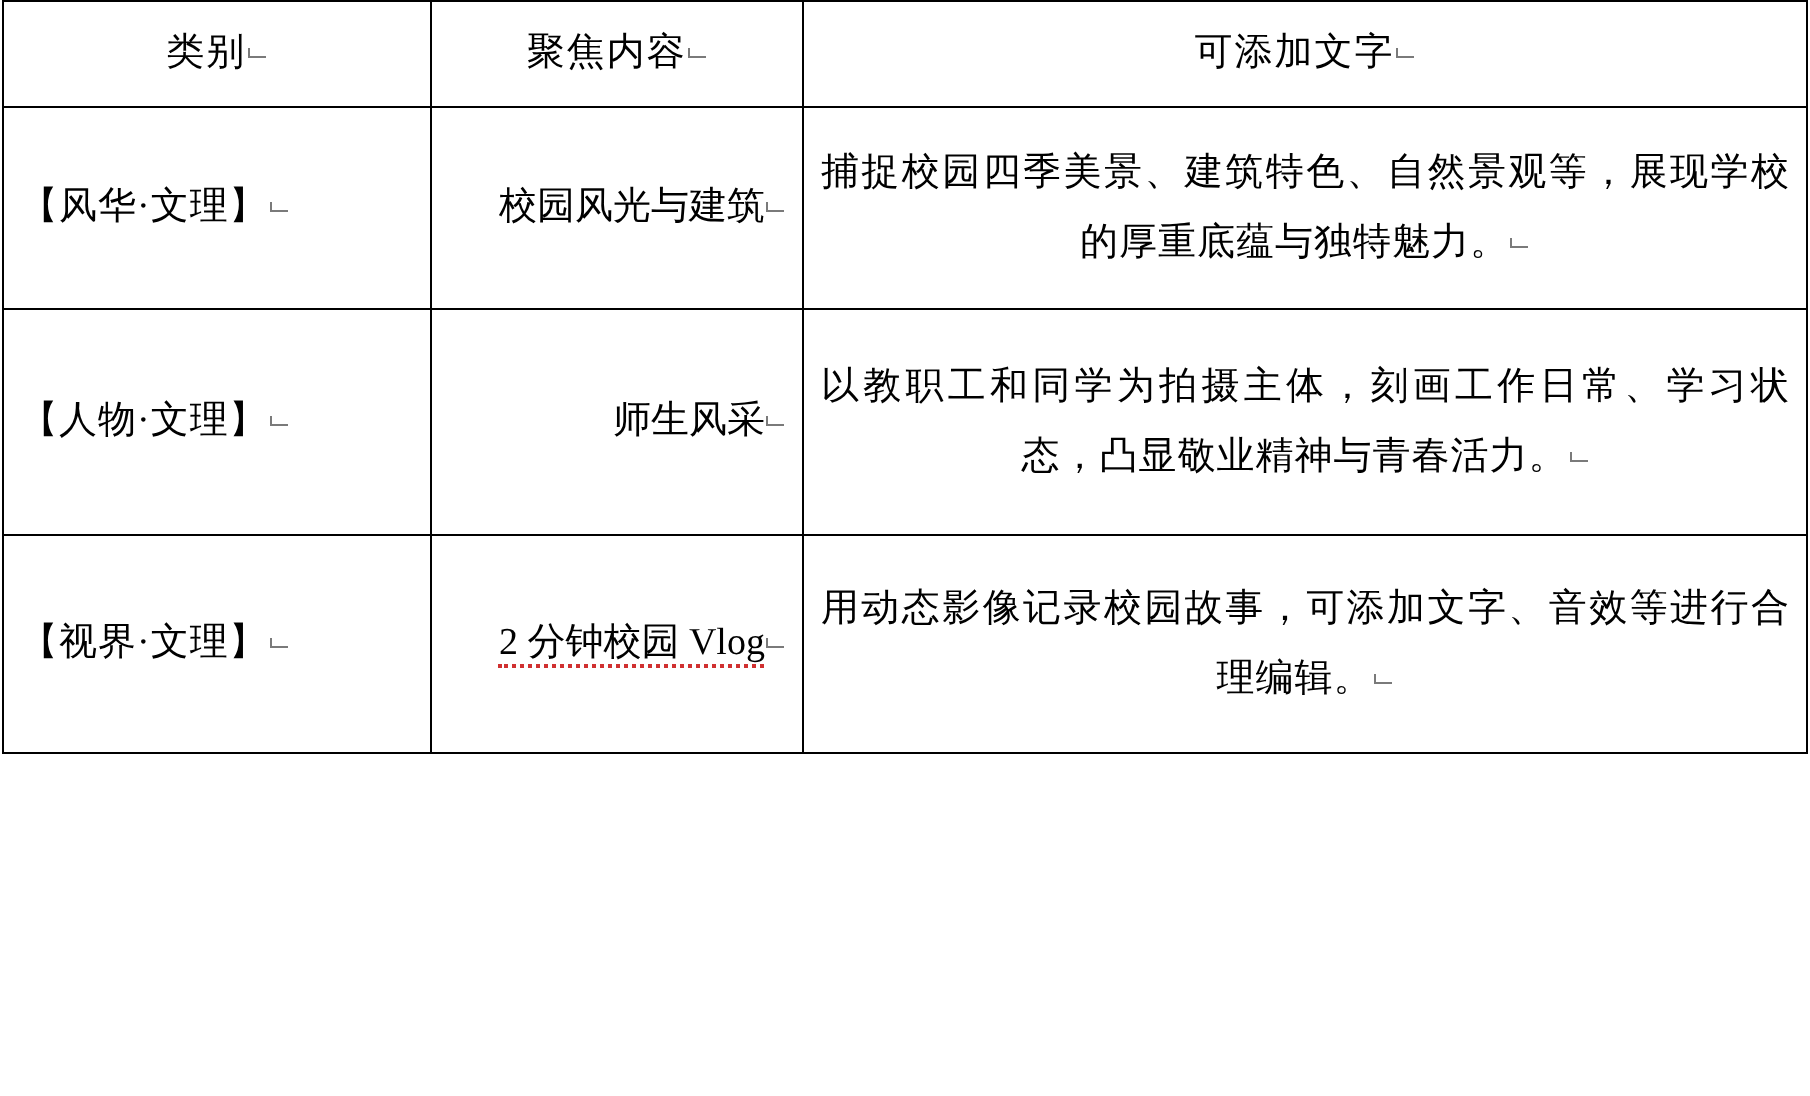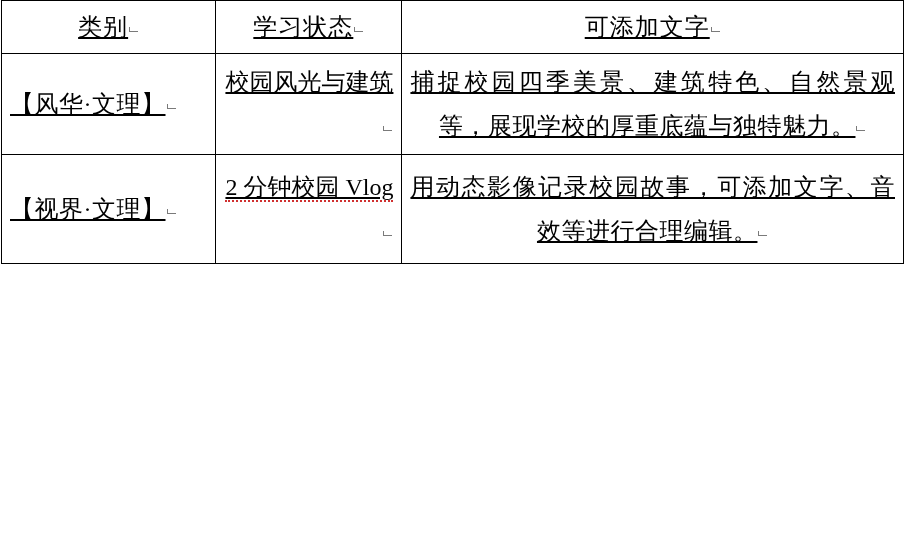--- a/index.html
+++ b/index.html
@@ -19,23 +19,22 @@
     margin: 0 auto;
     border-collapse: collapse;
     table-layout: fixed;
   }
   .doc-table td,
   .doc-table th {
     border: 1px solid #000000;
     padding: 4px 8px;
     vertical-align: middle;
     font-weight: normal;
-    font-size: 24px;
+    font-size: 19px;
     line-height: 1.85;
-    text-decoration: underline;
   }
   .col-cat   { width: 214px; }
   .col-focus { width: 186px; }
   .col-guide { width: 501px; }
 
   thead td {
     text-align: center;
     font-weight: bold;
     font-size: 20px;
     height: 44px;
@@ -90,29 +89,34 @@
 
 <table class="doc-table">
   <colgroup>
     <col class="col-cat">
     <col class="col-focus">
     <col class="col-guide">
   </colgroup>
   <thead>
     <tr>
       <td><span>类别</span><span class="mark"></span></td>
-      <td><span>学习状态</span><span class="mark"></span></td>
+      <td><span>聚焦内容</span><span class="mark"></span></td>
       <td><span>可添加文字</span><span class="mark"></span></td>
     </tr>
   </thead>
   <tbody>
     <tr class="row-1">
       <td class="cell-cat"><span>【风华·文理】</span><span class="mark"></span></td>
       <td class="cell-focus"><span>校园风光与建筑</span><span class="mark"></span></td>
       <td class="cell-guide"><span>捕捉校园四季美景、建筑特色、自然景观等，展现学校的厚重底蕴与独特魅力。</span><span class="mark"></span></td>
+    </tr>
+    <tr class="row-3">
+      <td class="cell-cat"><span>【人物·文理】</span><span class="mark"></span></td>
+      <td class="cell-focus"><span>师生风采</span><span class="mark"></span></td>
+      <td class="cell-guide"><span>以教职工和同学为拍摄主体，刻画工作日常、学习状态，凸显敬业精神与青春活力。</span><span class="mark"></span></td>
     </tr>
     <tr class="row-4">
       <td class="cell-cat"><span>【视界·文理】</span><span class="mark"></span></td>
       <td class="cell-focus"><span class="spell-underline">2 分钟校园 Vlog</span><span class="mark"></span></td>
       <td class="cell-guide"><span>用动态影像记录校园故事，可添加文字、音效等进行合理编辑。</span><span class="mark"></span></td>
     </tr>
   </tbody>
 </table>
 
 </body></html>

